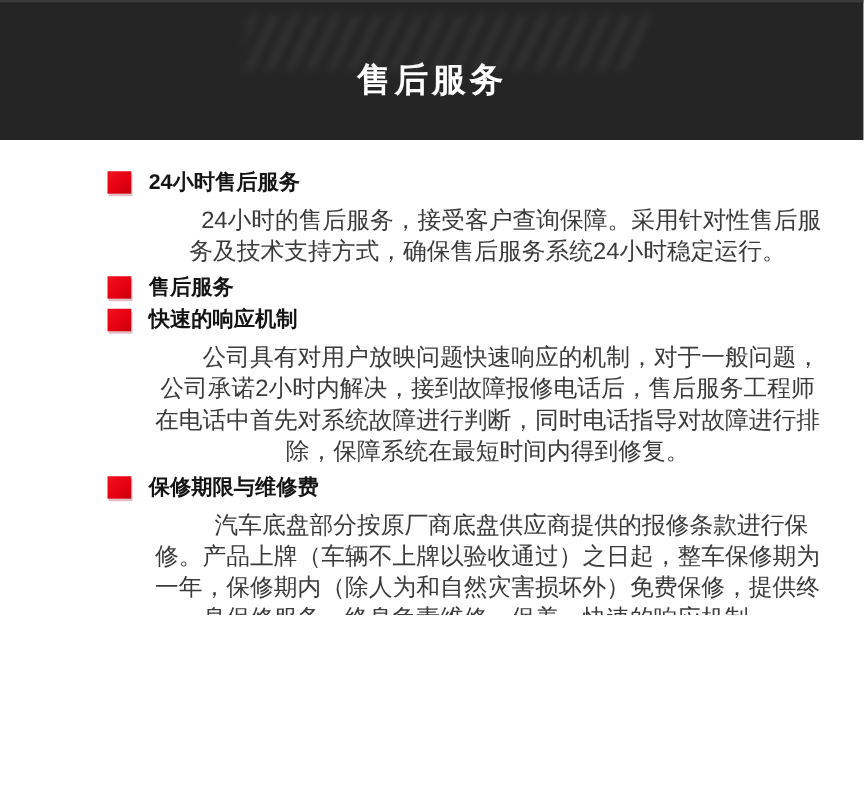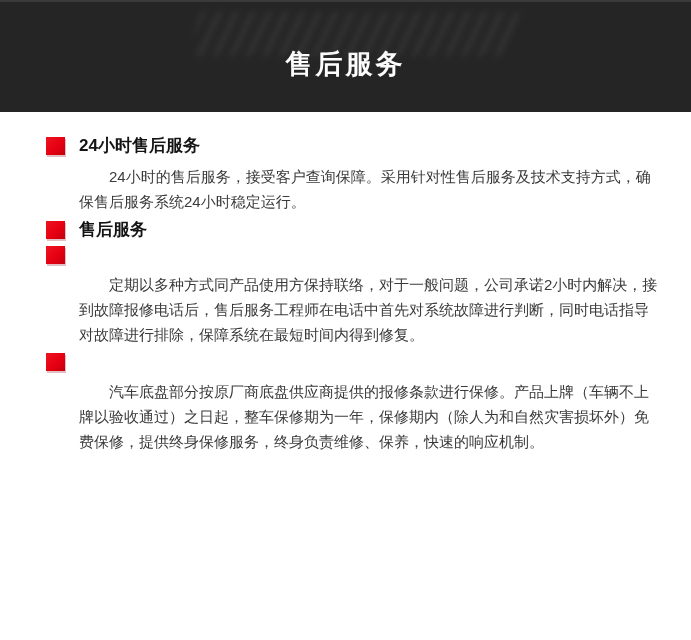--- a/index.html
+++ b/index.html
@@ -41,20 +41,21 @@
       rgba(130,130,130,0.13) 0px, rgba(130,130,130,0.13) 7px,
       rgba(40,40,40,0) 7px, rgba(40,40,40,0) 16px
     );
     filter: blur(3px);
     transform: skewX(-12deg);
     pointer-events: none;
   }
   
   .content {
     padding: 24px 30px 0 46px;
+    margin-left: 40px;
   }
   .section { margin-bottom: 6px; }
   .section-header {
     display: flex;
     align-items: center;
   }
   .bullet {
     flex: 0 0 auto;
     width: 19px;
     height: 18px;
@@ -65,24 +66,25 @@
   .section-title {
     margin: 0;
     font-size: 17px;
     line-height: 20px;
     font-weight: bold;
     color: #141414;
   }
   .section-body { margin-left: 33px; }
   .section-body p {
     margin: 8px 0 0 0;
-    font-size: 15px;
+    font-size: 19px;
     line-height: 25px;
     color: #3a3a3a;
     text-indent: 2em;
+    text-align: center;
   }
   .section-body p + p { margin-top: 12px; }
 </style>
 </head>
 <body>
 
 <div class="page">
 
   <header class="banner">
     <div class="watermark"></div>
@@ -104,29 +106,31 @@
     <section class="section">
       <div class="section-header">
         <span class="bullet"></span>
         <h2 class="section-title">售后服务</h2>
       </div>
     </section>
 
     <section class="section">
       <div class="section-header">
         <span class="bullet"></span>
+        <h2 class="section-title">快速的响应机制</h2>
       </div>
       <div class="section-body">
-        <p>定期以多种方式同产品使用方保持联络，对于一般问题，公司承诺2小时内解决，接到故障报修电话后，售后服务工程师在电话中首先对系统故障进行判断，同时电话指导对故障进行排除，保障系统在最短时间内得到修复。</p>
+        <p>公司具有对用户放映问题快速响应的机制，对于一般问题，公司承诺2小时内解决，接到故障报修电话后，售后服务工程师在电话中首先对系统故障进行判断，同时电话指导对故障进行排除，保障系统在最短时间内得到修复。</p>
       </div>
     </section>
 
     <section class="section">
       <div class="section-header">
         <span class="bullet"></span>
+        <h2 class="section-title">保修期限与维修费</h2>
       </div>
       <div class="section-body">
         <p>汽车底盘部分按原厂商底盘供应商提供的报修条款进行保修。产品上牌（车辆不上牌以验收通过）之日起，整车保修期为一年，保修期内（除人为和自然灾害损坏外）免费保修，提供终身保修服务，终身负责维修、保养，快速的响应机制。</p>
       </div>
     </section>
 
   </main>
 </div>
 
 </body></html>

